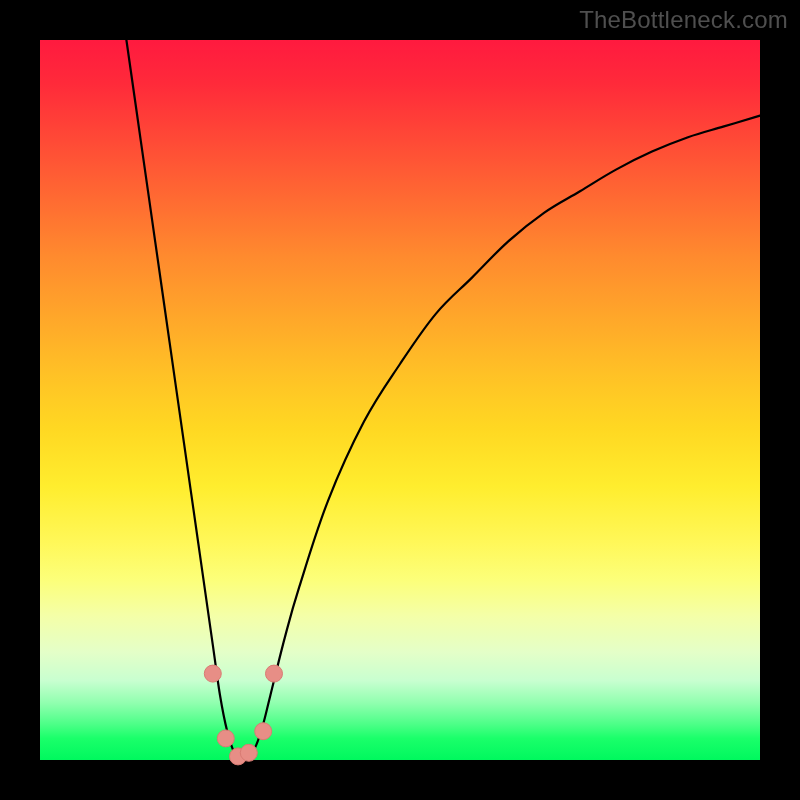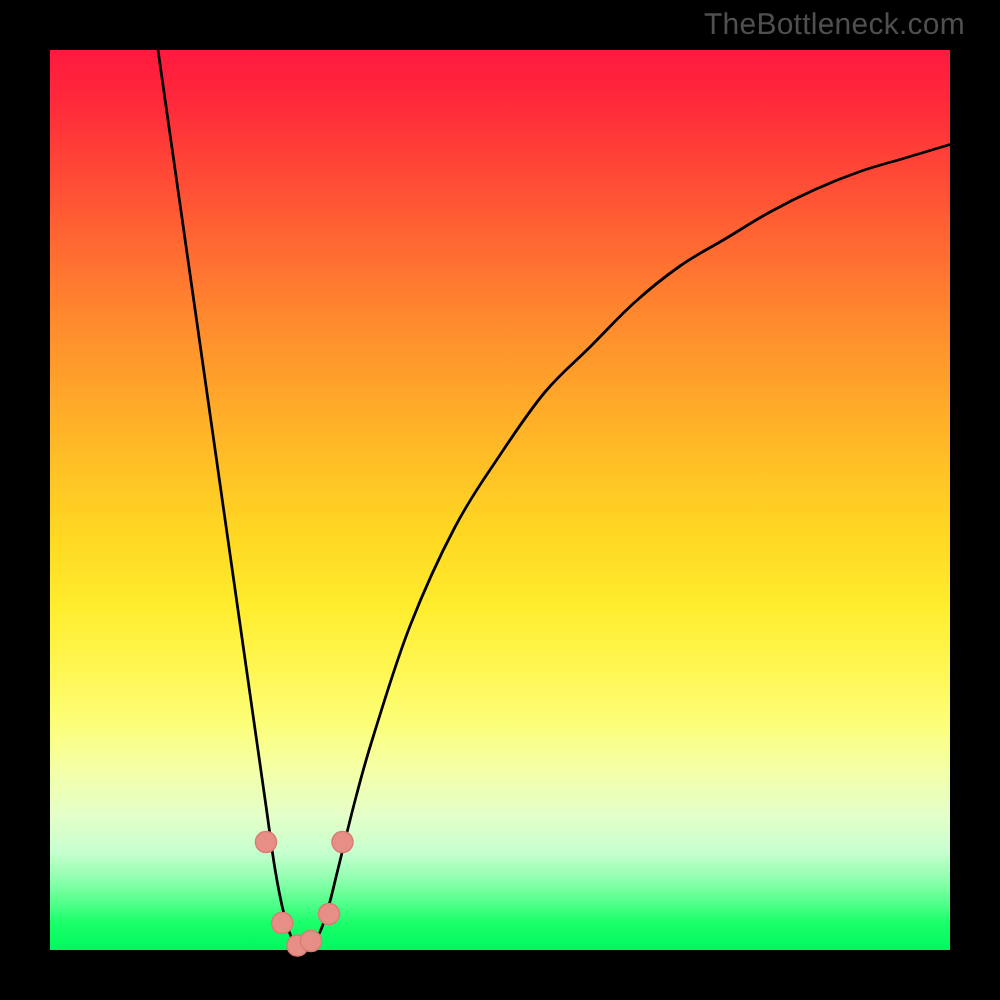--- a/index.html
+++ b/index.html
@@ -49,21 +49,21 @@
     position: absolute;
     left: 0;
     top: 0;
     width: 720px;
     height: 720px;
     overflow: visible;
   }
   .watermark {
     position: absolute;
     top: 6px;
-    right: 28px;
+    right: 12px;
     color: #4f4f4f;
     font-size: 24px;
     font-weight: 500;
     letter-spacing: 0.2px;
     user-select: none;
   }
 </style>
 </head>
 <body>
 

